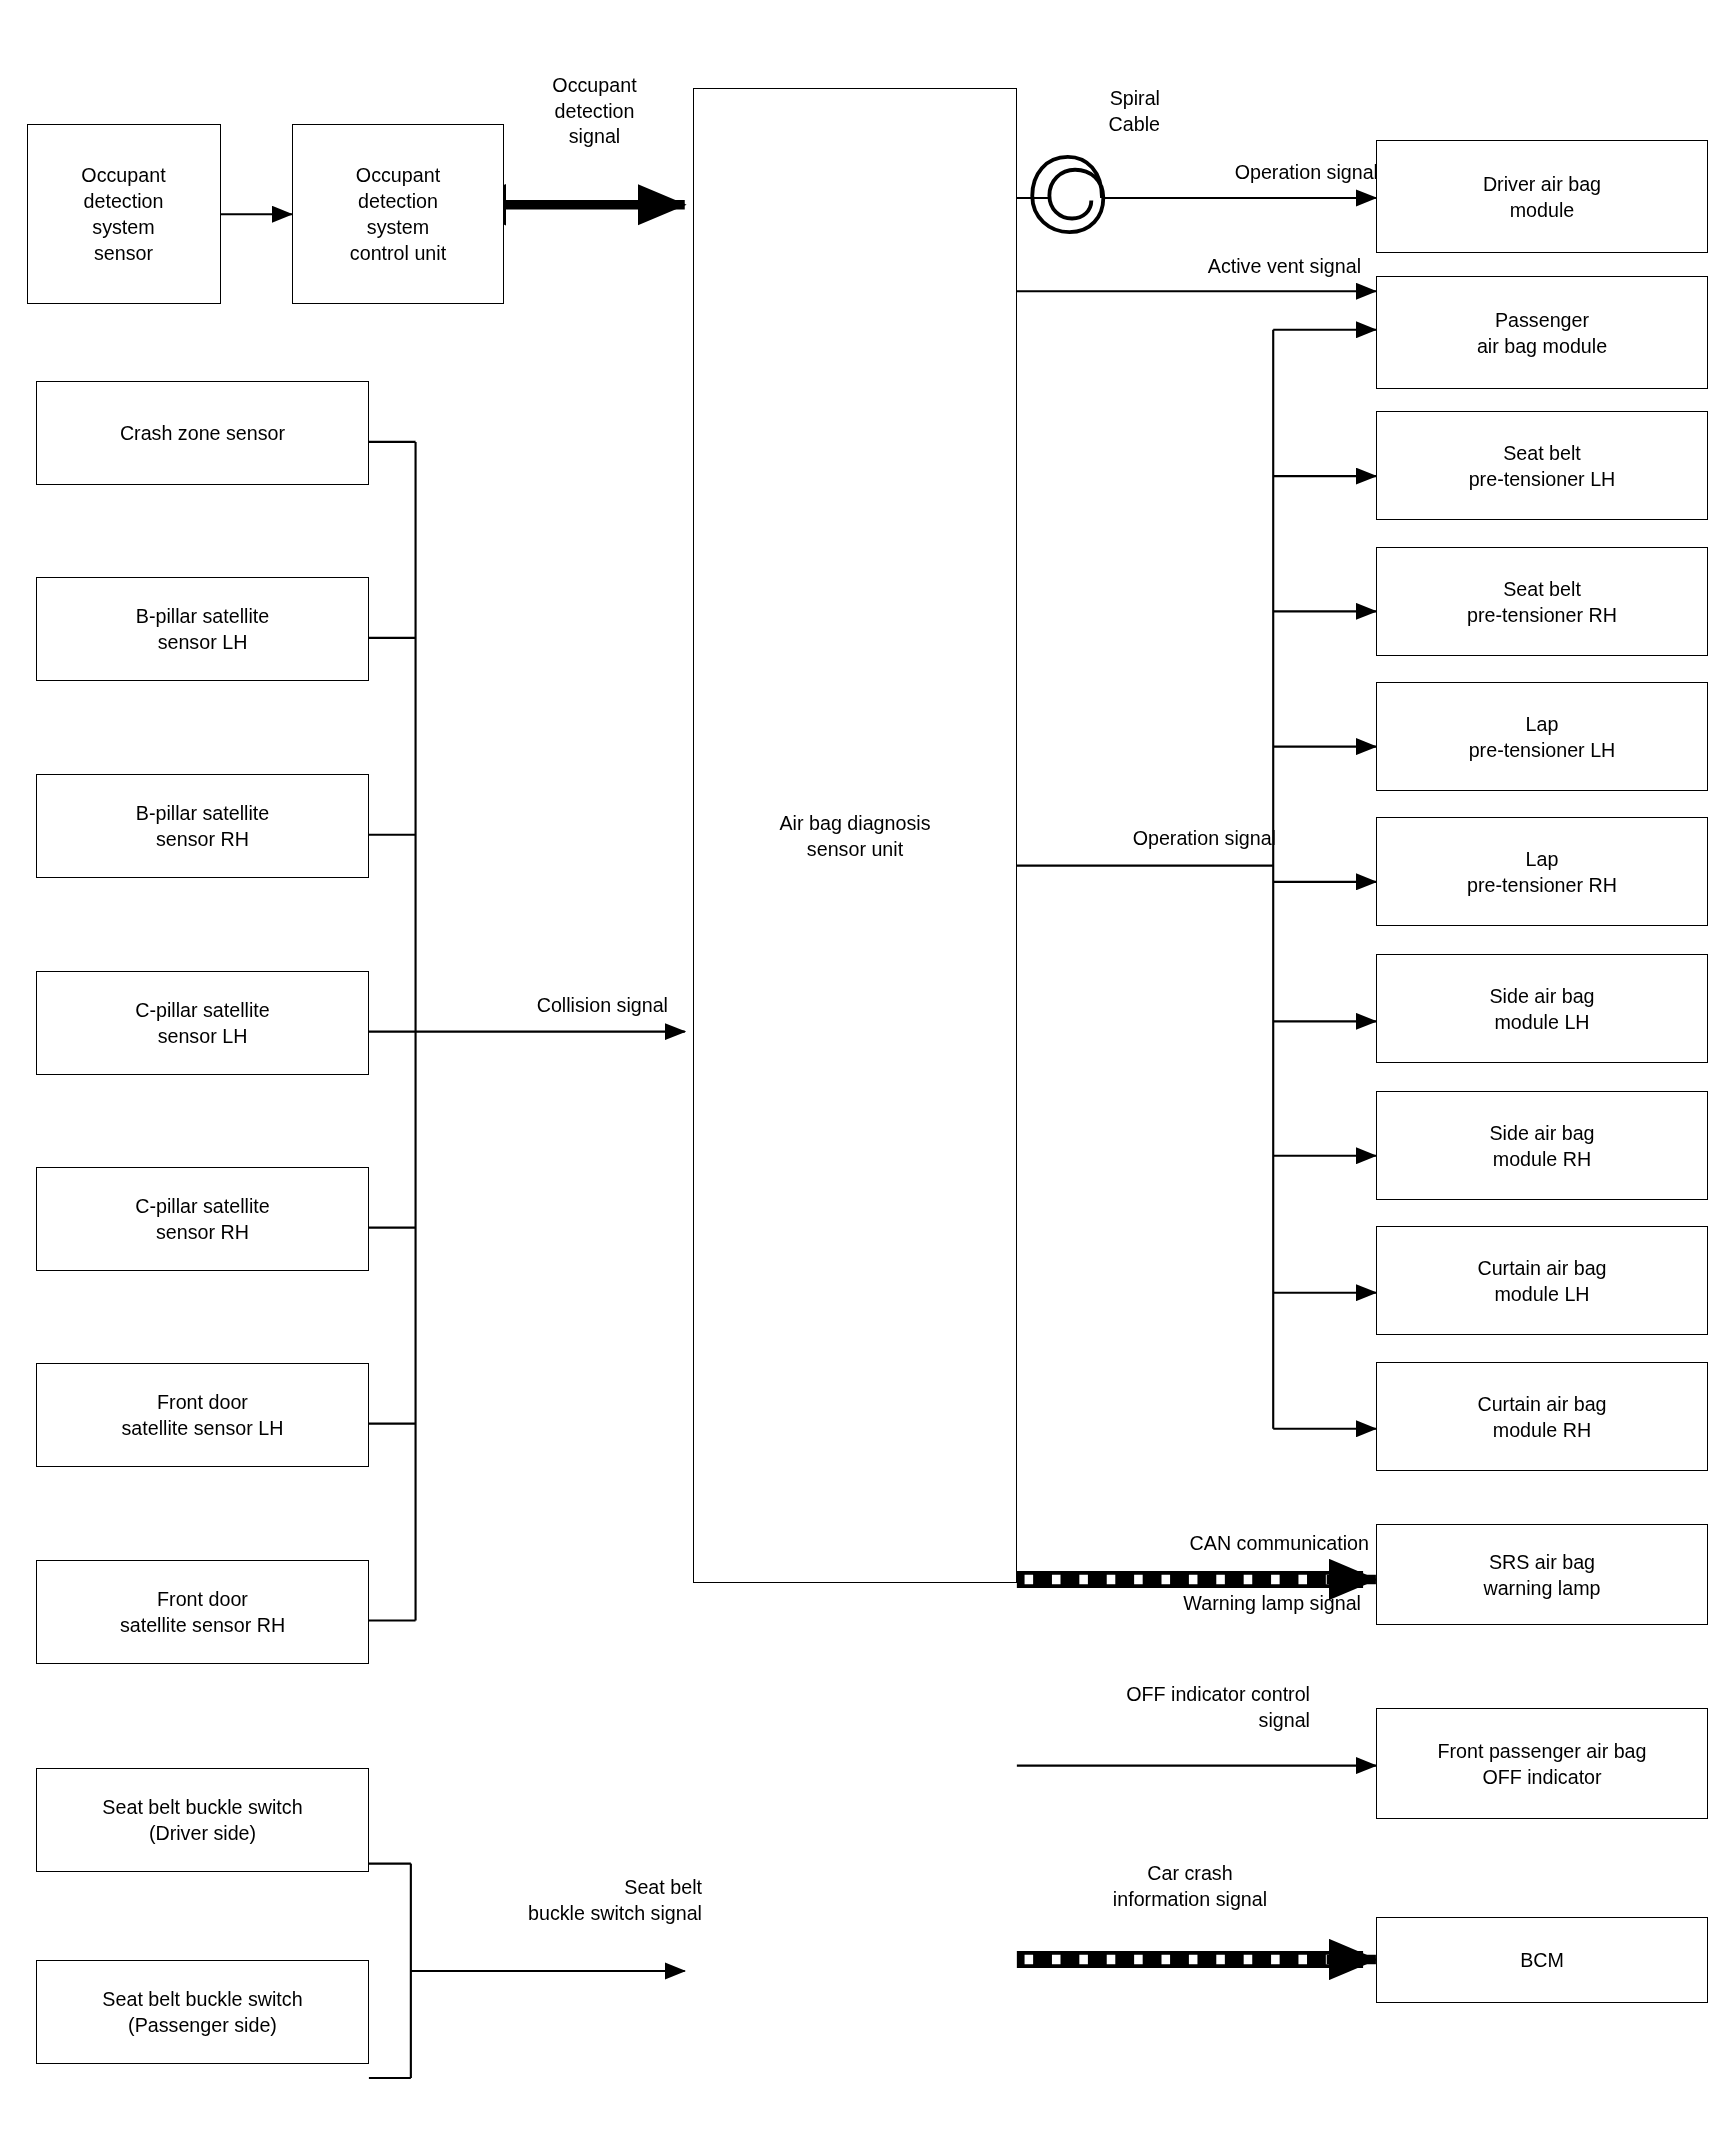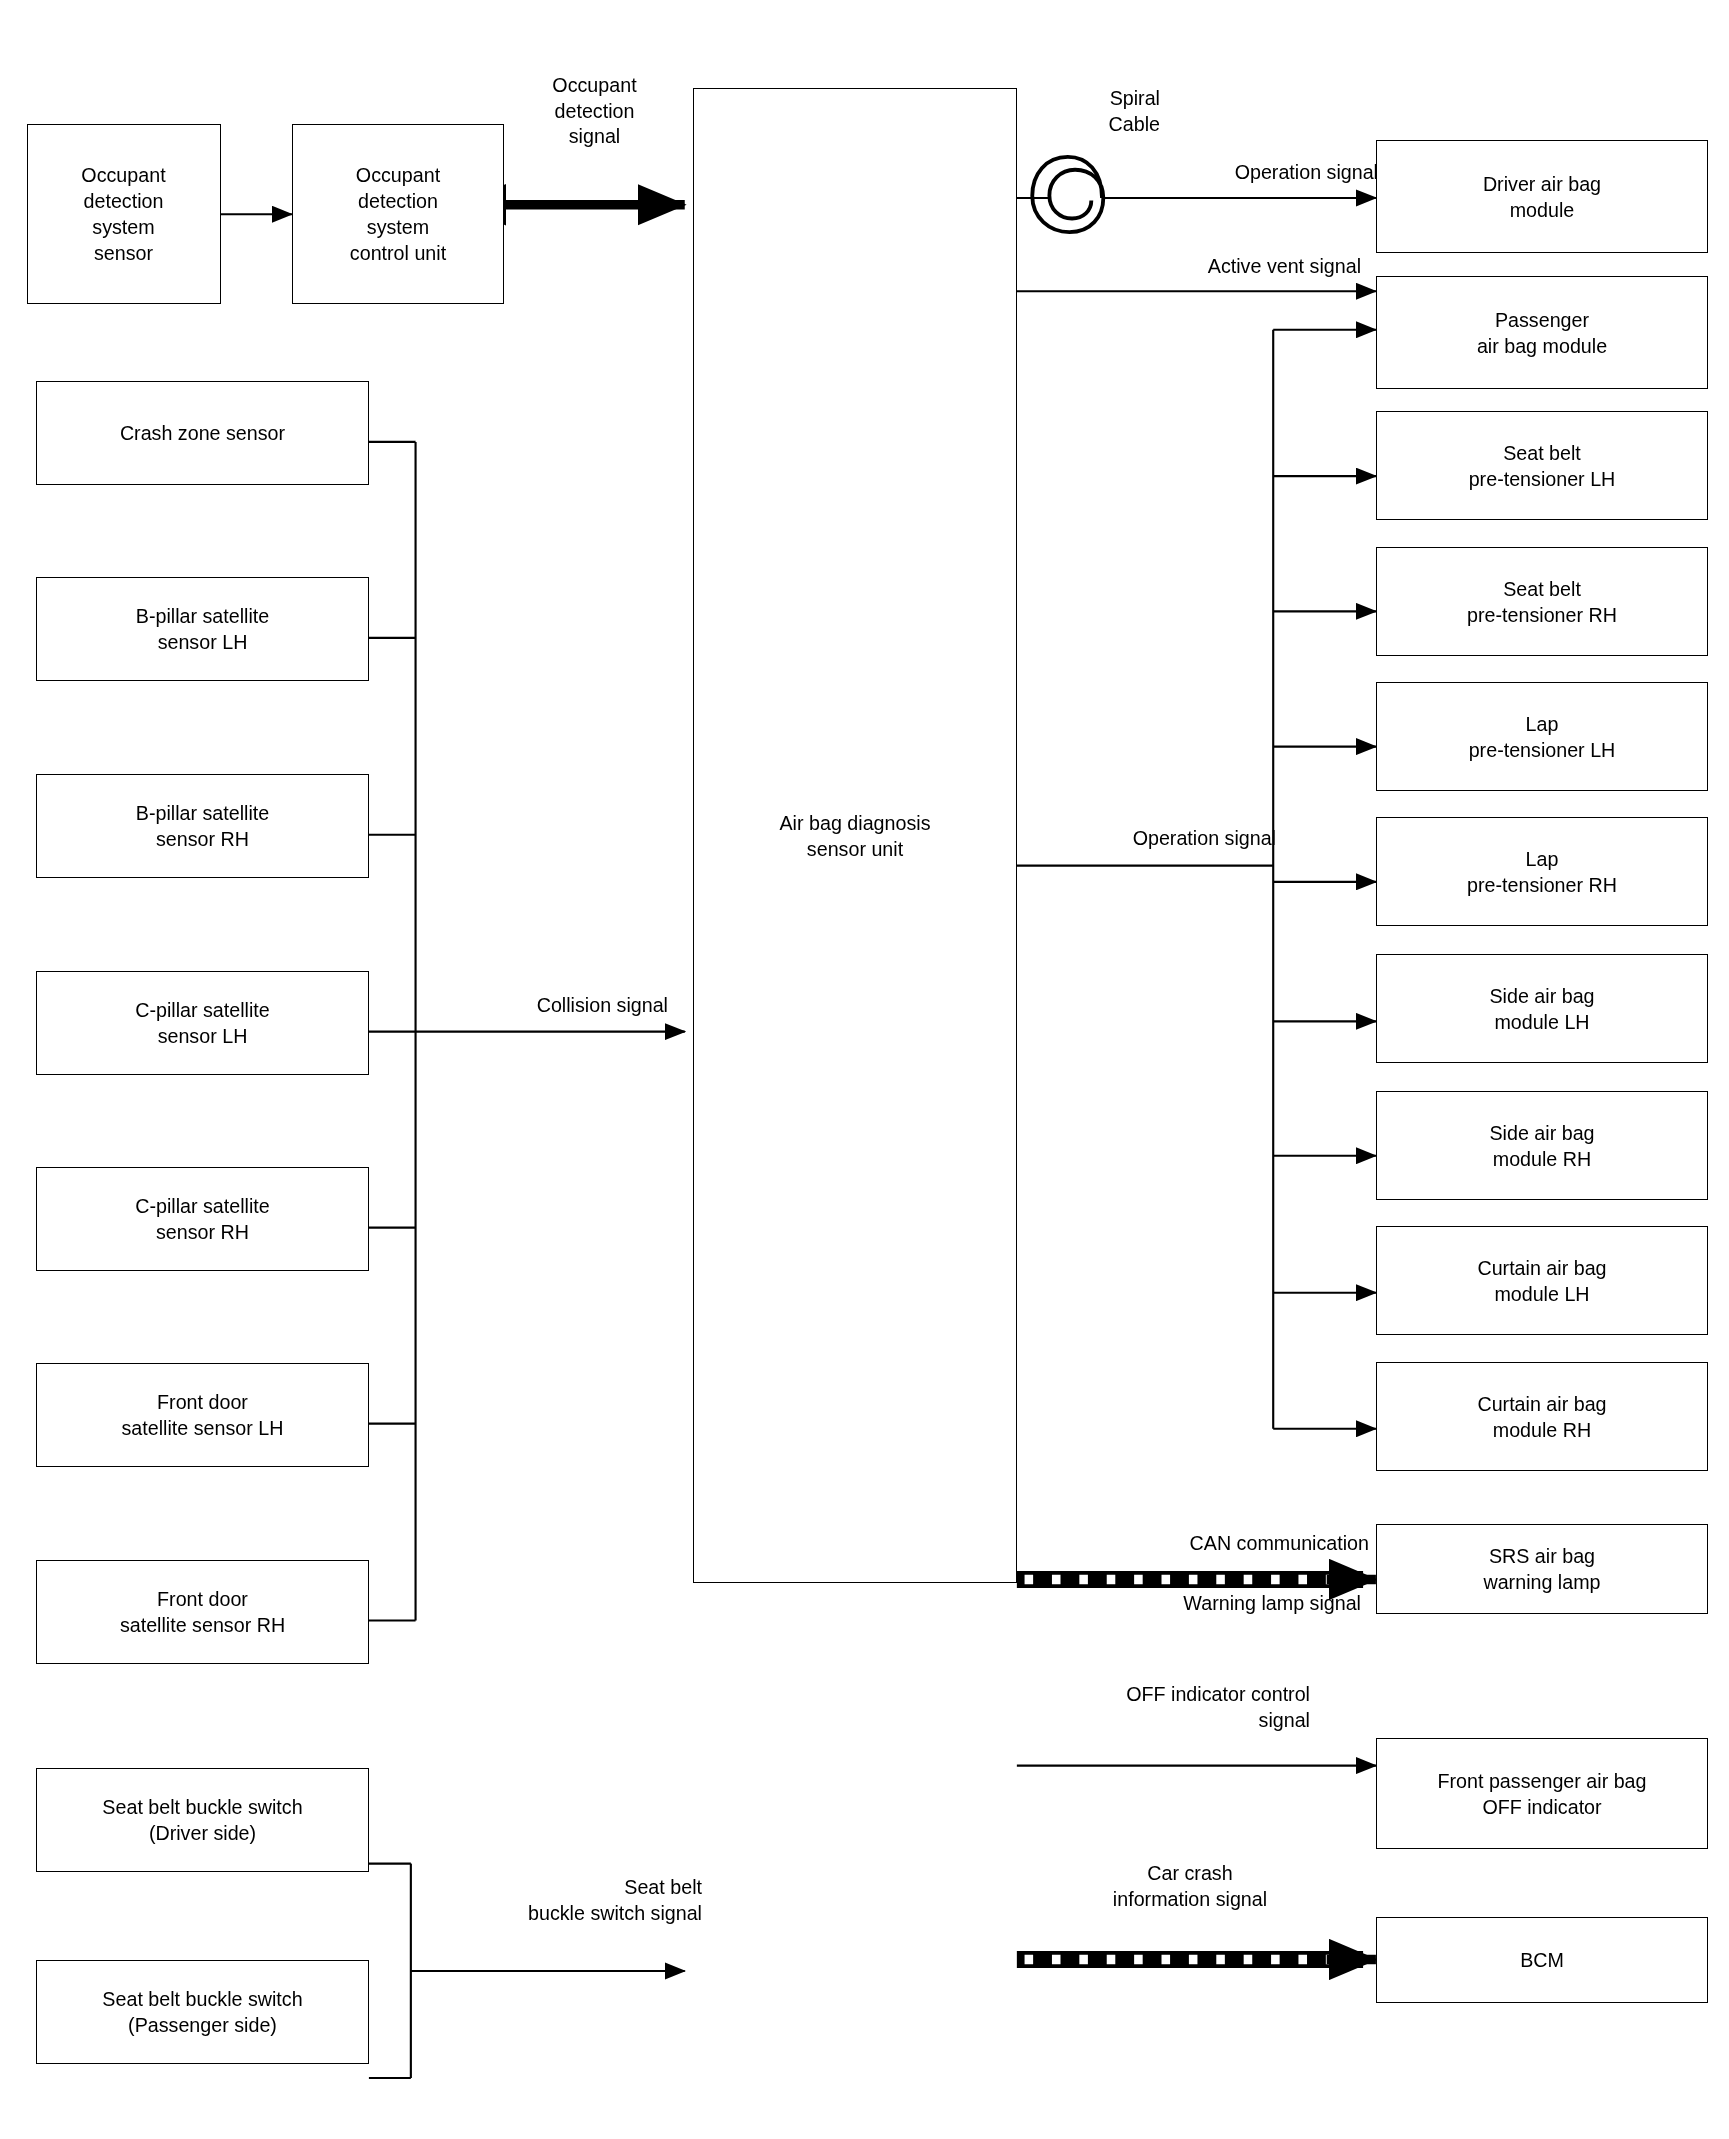--- a/index.html
+++ b/index.html
@@ -211,25 +211,25 @@
 module RH</span>
   </div>
   <div class="blk" style="left:1376px;top:1226px;width:332px;height:109px;">
     <span>Curtain air bag
 module LH</span>
   </div>
   <div class="blk" style="left:1376px;top:1362px;width:332px;height:109px;">
     <span>Curtain air bag
 module RH</span>
   </div>
-  <div class="blk" style="left:1376px;top:1524px;width:332px;height:90px;">
+  <div class="blk" style="left:1376px;top:1524px;width:332px;height:101px;">
     <span>SRS air bag
 warning lamp</span>
   </div>
-  <div class="blk" style="left:1376px;top:1708px;width:332px;height:111px;margin-top:30px;">
+  <div class="blk" style="left:1376px;top:1708px;width:332px;height:111px;">
     <span>Front passenger air bag
 OFF indicator</span>
   </div>
   <div class="blk" style="left:1376px;top:1917px;width:332px;height:86px;">
     <span>BCM</span>
   </div>
 
   <div class="lbl lft" style="left:1138px;top:160px;width:240px;">Operation signal</div>
 
   <div class="lbl lft" style="left:1096px;top:254px;width:265px;">Active vent signal</div>

